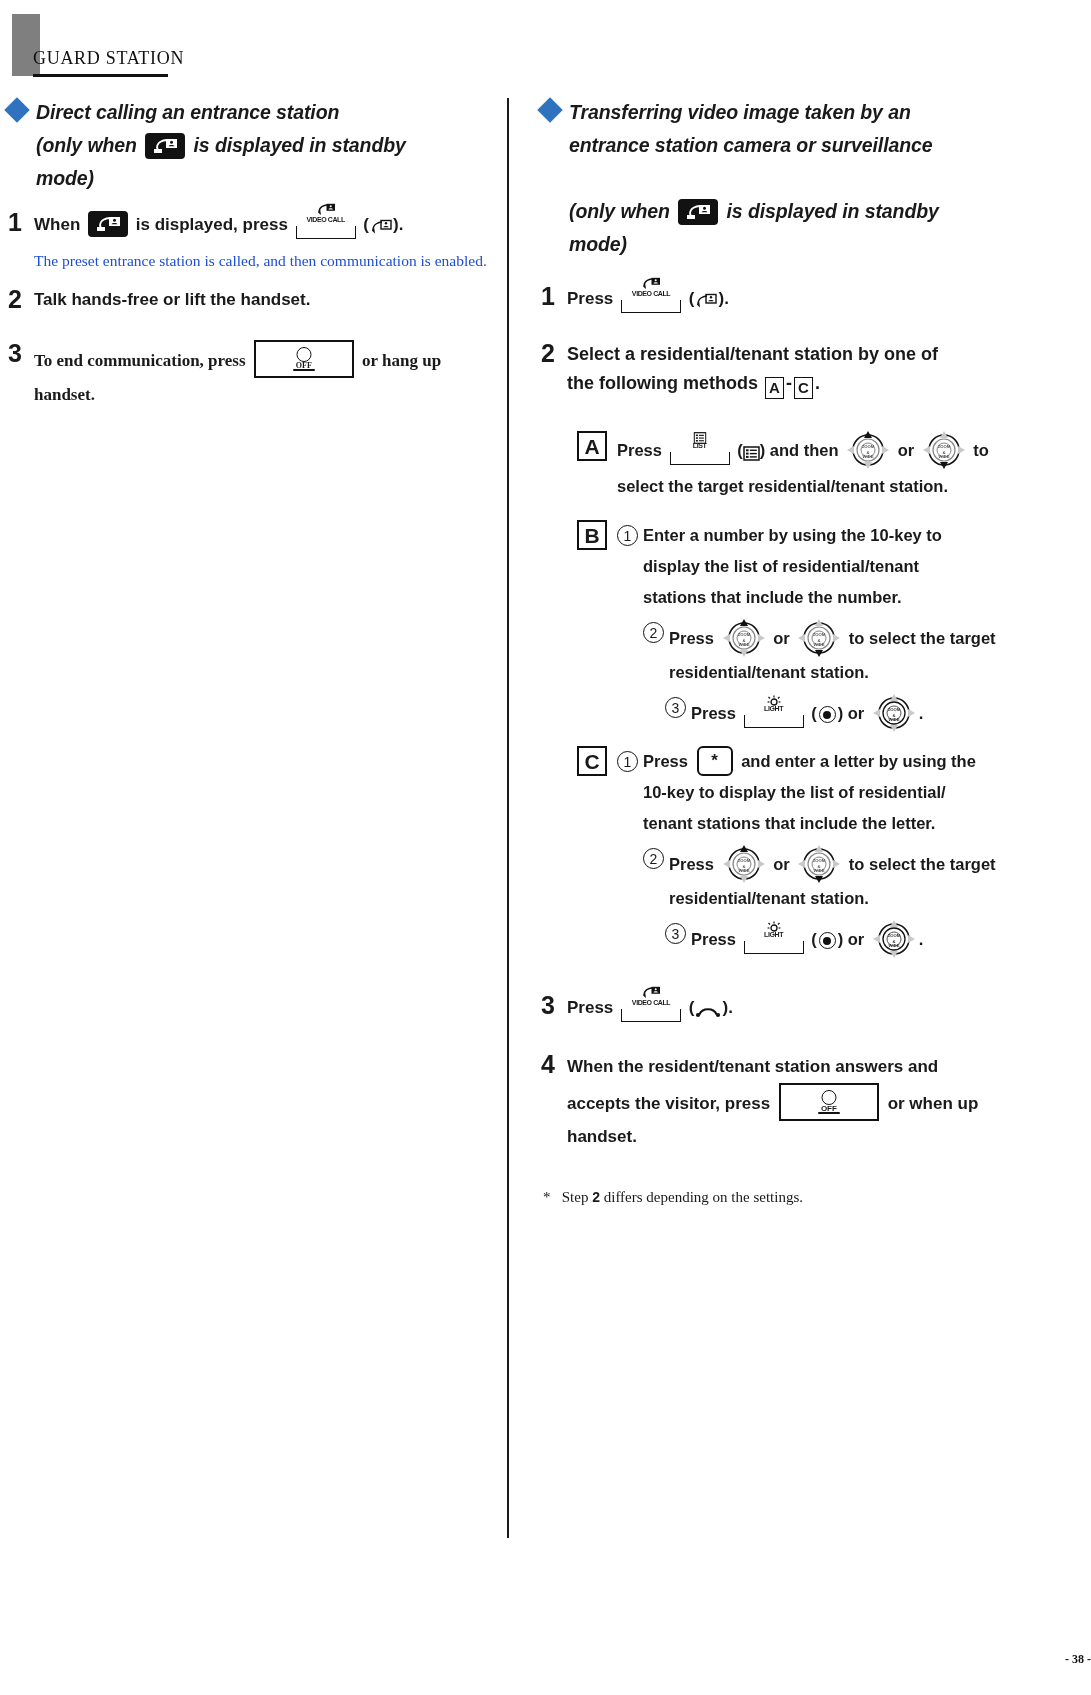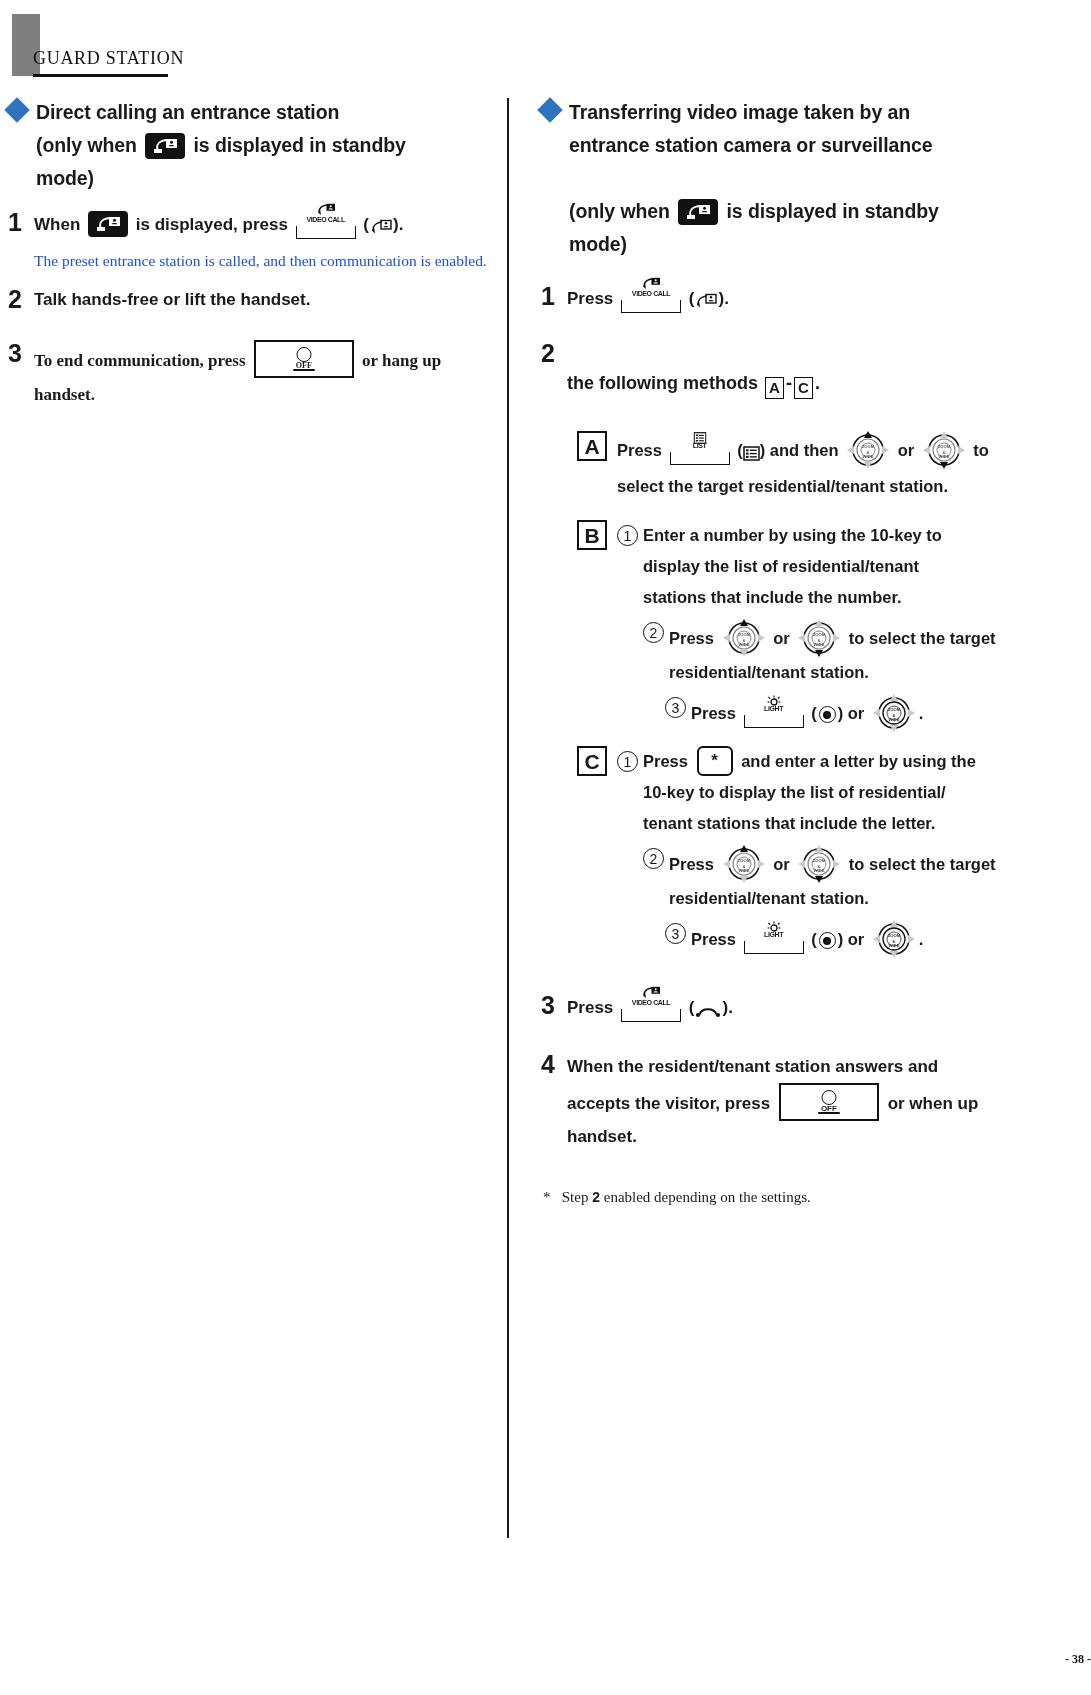--- a/index.html
+++ b/index.html
@@ -39,21 +39,21 @@
   }
 
   
   .heading { display:flex; align-items:flex-start; margin-bottom:6px; }
   .diamond {
     width:18px; height:18px; background:#2f72bd;
     transform:rotate(45deg);
     flex:0 0 auto; margin-top:5px; margin-right:10px;
   }
   .heading-text {
-    font-weight:700; font-size:19.5px; line-height:33px; letter-spacing:-.1px;
+    font-weight:700; font-size:19.5px; line-height:33px; letter-spacing:-.1px;font-style:italic;
   }
 
   
   .step { display:flex; align-items:flex-start; margin-top:14px; }
   .step-num {
     font-weight:700; font-size:25px; line-height:27px;
     flex:0 0 auto; width:26px; text-align:left;
   }
   .step-body { font-weight:700; font-size:17px; line-height:28px; flex:1; }
   .step-body.lh-big { line-height:34px;font-family:Liberation Serif, serif; }
@@ -308,21 +308,21 @@
           <rect x="11" y="1.5" width="10" height="8.5" fill="none" stroke="#111" stroke-width="1.4"></rect>
           <circle cx="16" cy="4.3" r="1.2" fill="#111"></circle>
           <path d="M13.4 8.3 C13.4 6.6, 18.6 6.6, 18.6 8.3 Z" fill="#111"></path>
         </svg></span><span>).</span>
     </div>
   </div>
 
   <div class="step" style="margin-top:22px">
     <div class="step-num">2</div>
     <div class="step-body" style="font-size:18px;line-height:29px">
-      <br>
+      <span>Select a residential/tenant station by one of</span><br>
       <span>the following methods</span>
       <span class="ltr-inline">A</span><span>-</span><span class="ltr-inline">C</span><span>.</span>
     </div>
   </div>
 
   <div class="method" style="margin-top:30px">
     <div class="letter-box">A</div>
     <div class="method-body">
       <span>Press</span>
       <span class="ib pkey">
@@ -606,18 +606,18 @@
       </span>
       <span>or when up</span><br>
       <span>handset.</span>
     </div>
   </div>
 
   <div class="footnote">
     <span>*</span>&nbsp;&nbsp;
     <span>Step</span>
     <b>2</b>
-    <span>enabled depending on the settings.</span>
+    <span>differs depending on the settings.</span>
   </div>
 
 </div>
 
 <div class="pageno">- 38 -</div>
 
 </body></html>

